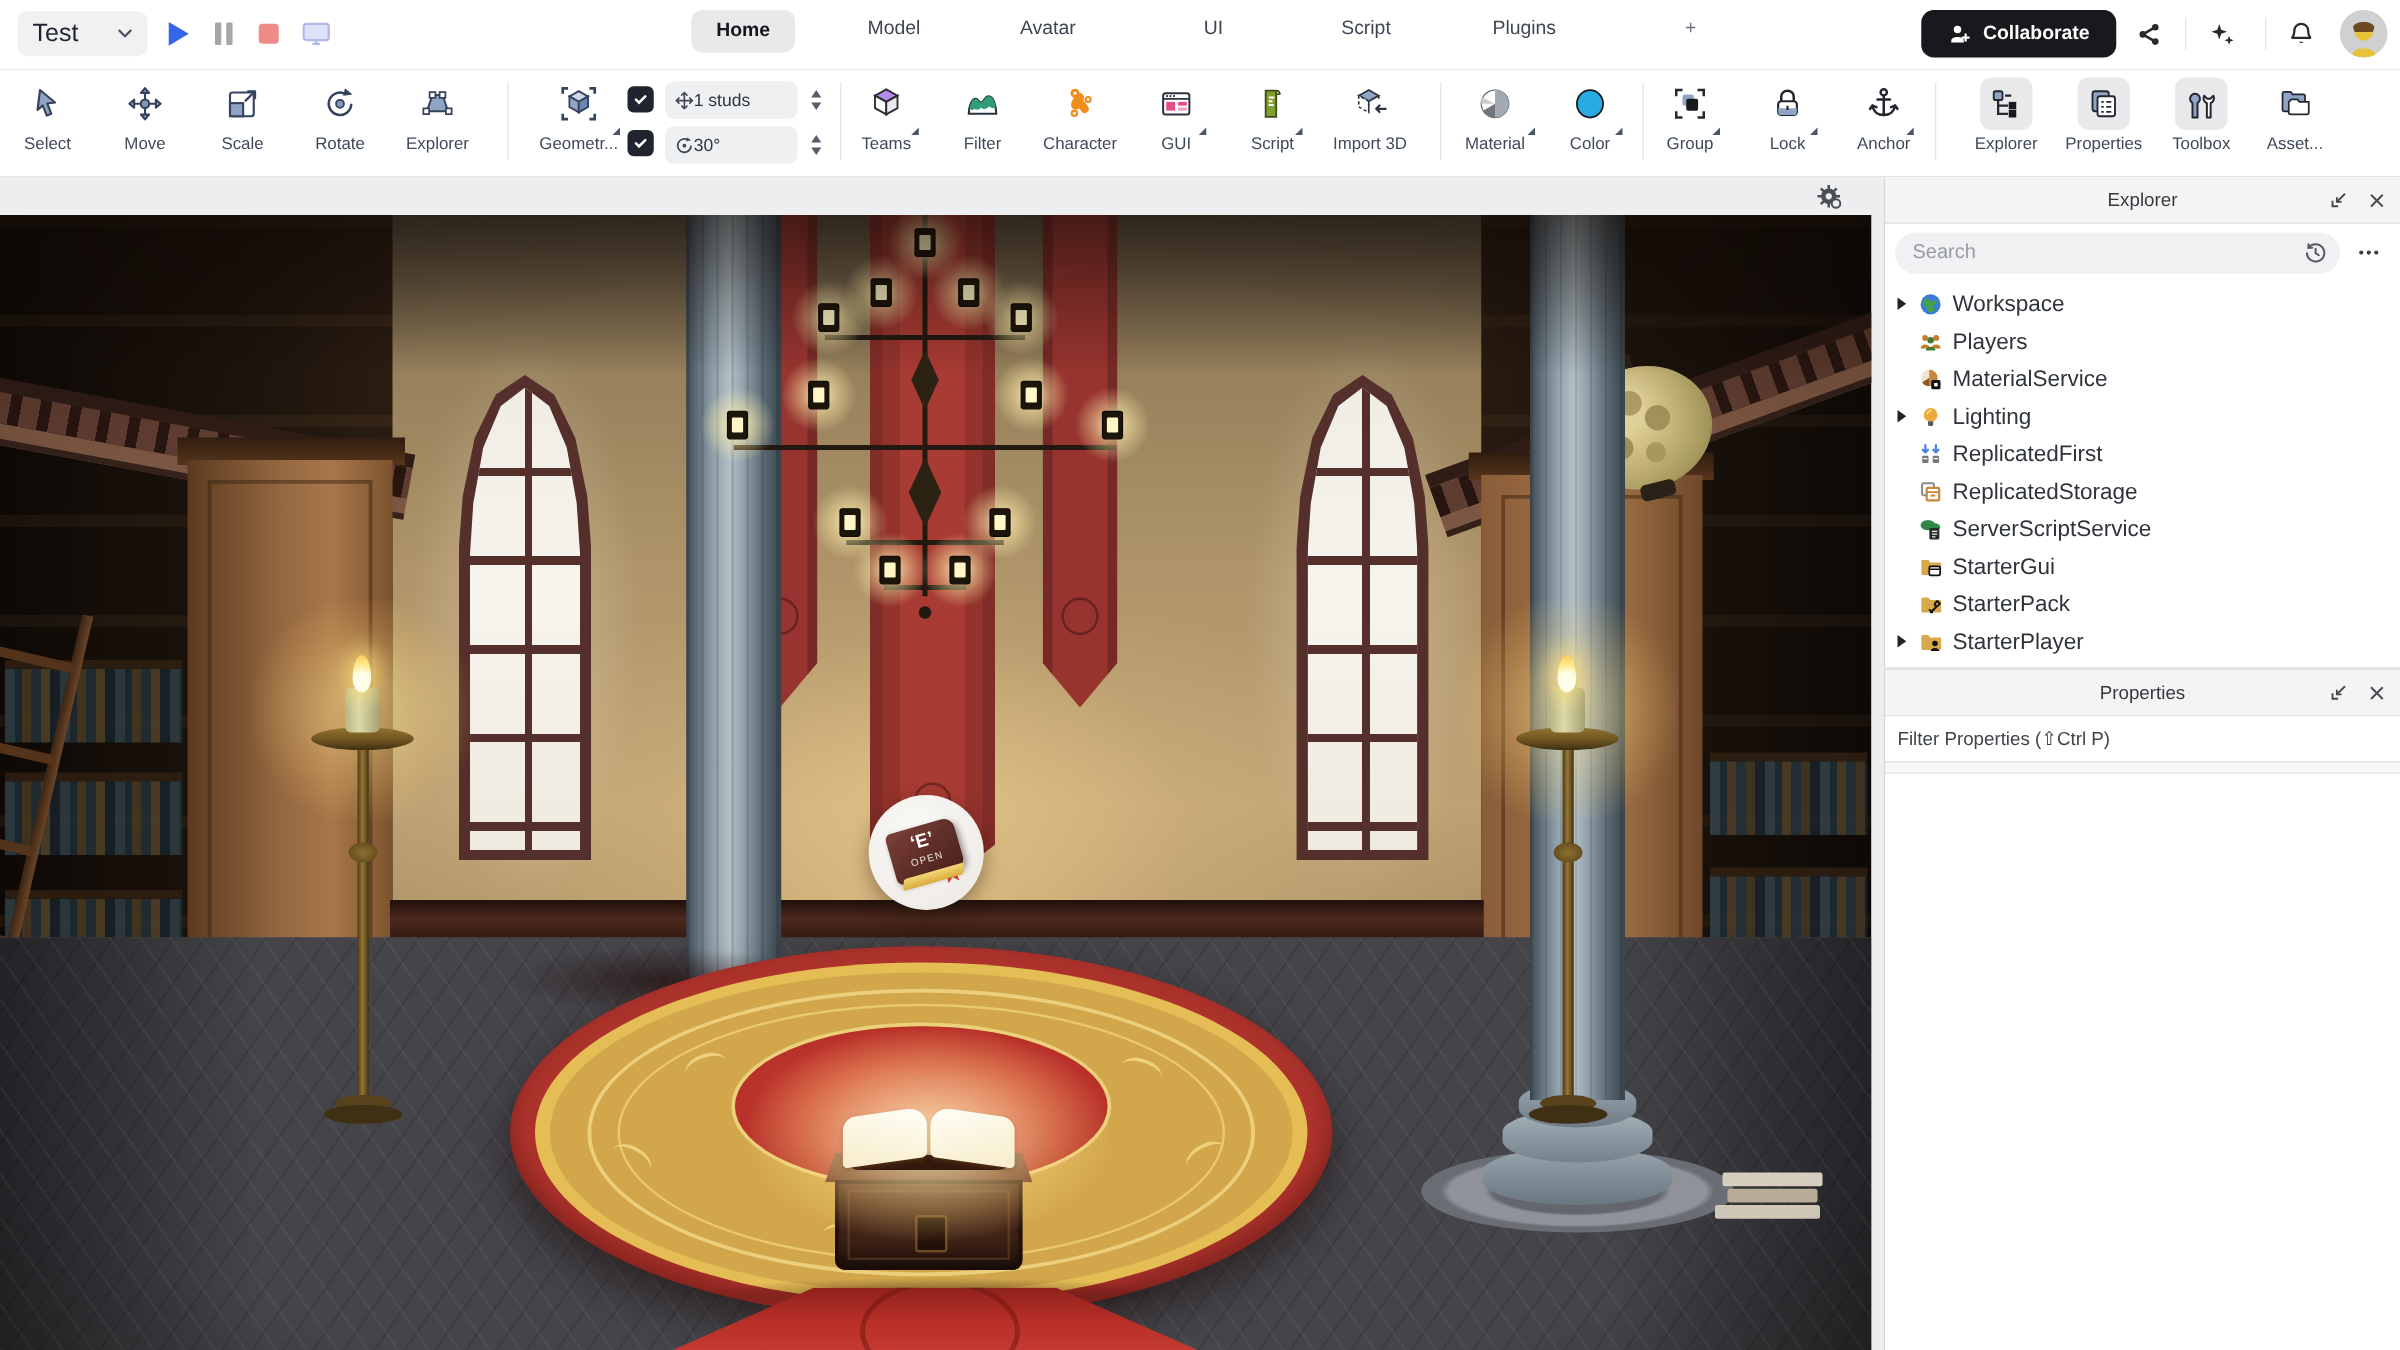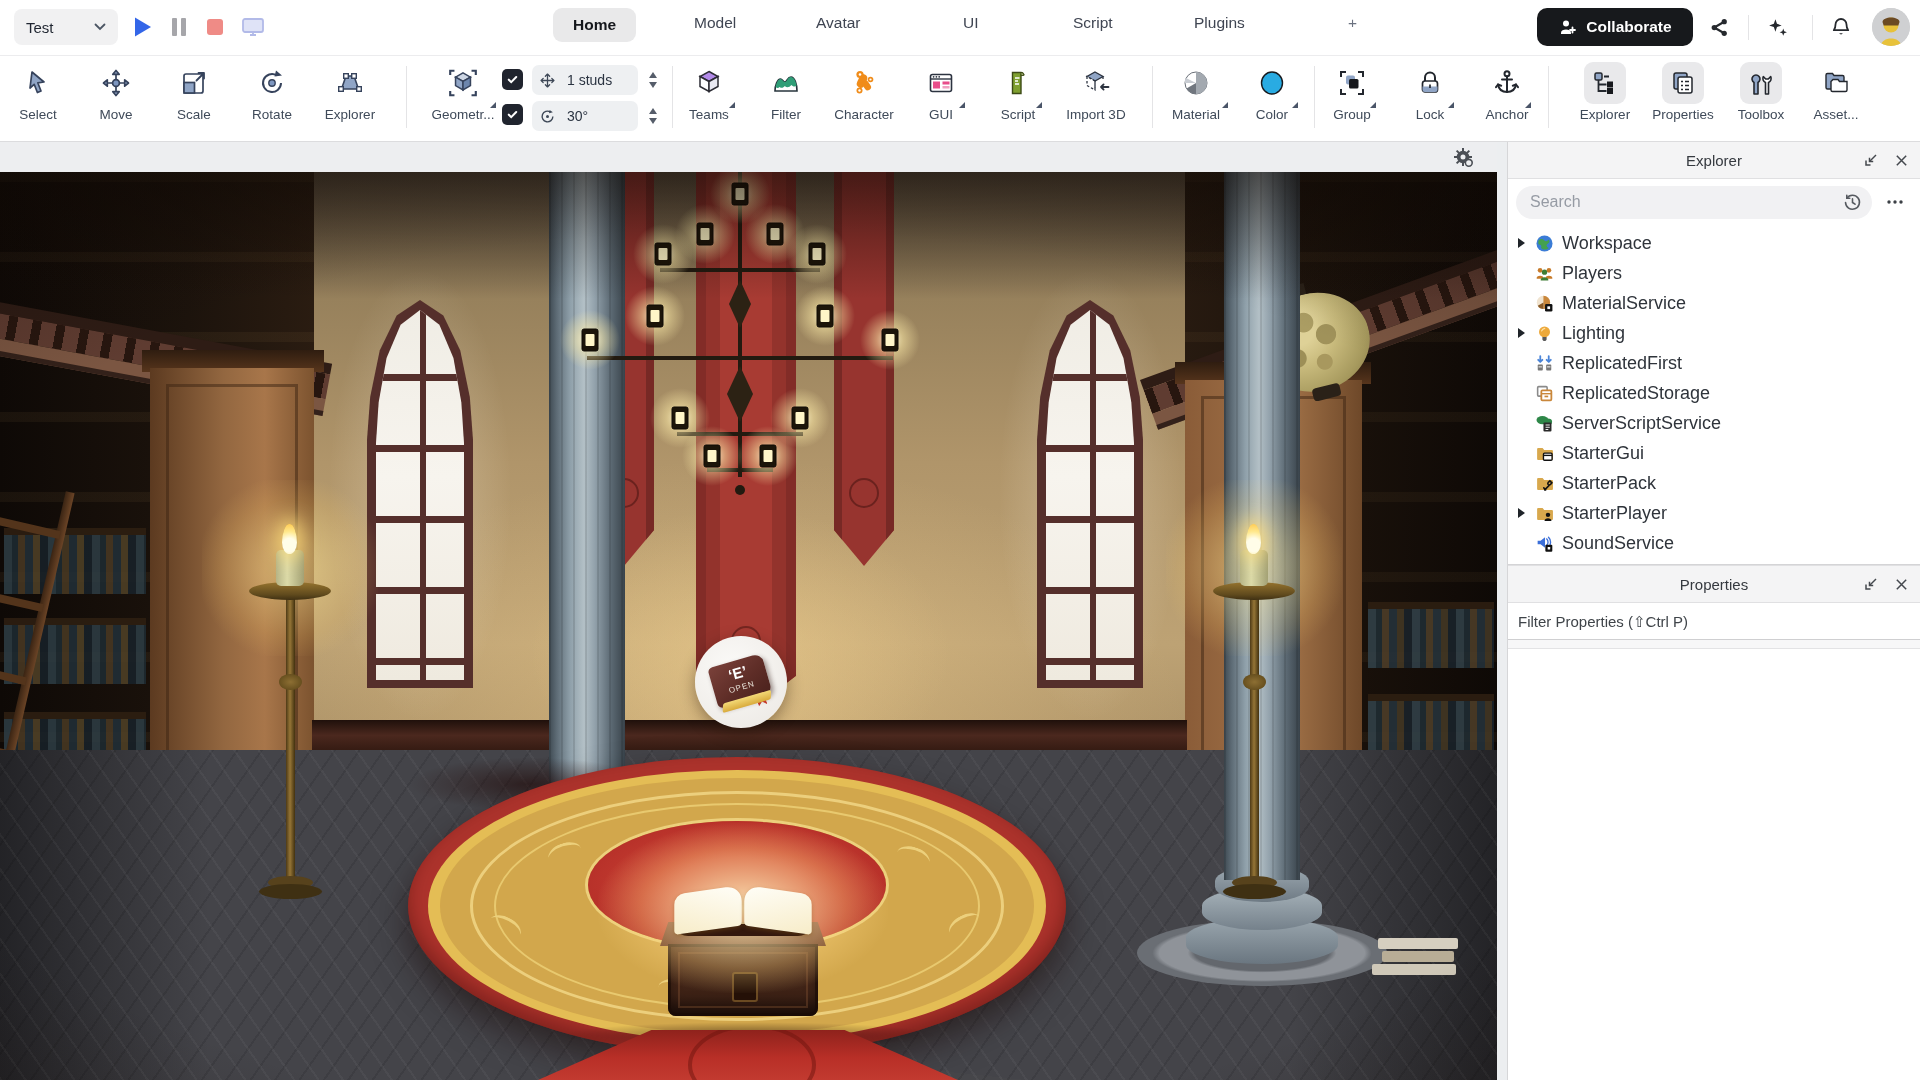--- a/index.html
+++ b/index.html
@@ -4,40 +4,40 @@
 <style>
   html,body{margin:0;padding:0;background:#ddd;}
   .app{position:relative;width:1920px;height:1080px;overflow:hidden;background:#fff;
        font-family:"Liberation Sans",sans-serif;color:#222;}
   .abs{position:absolute;}
 
   
   .topbar{position:absolute;left:0;top:0;width:1920px;height:55px;background:#fff;border-bottom:1px solid #ececee;}
   .playtest-btn{position:absolute;left:14px;top:9px;width:104px;height:36px;background:#f1f1f2;border-radius:8px;
     display:flex;align-items:center;justify-content:space-between;padding:0 12px;box-sizing:border-box;cursor:pointer;}
-  .playtest-btn span{font-size:15px;color:#1f2530;}
+  .playtest-btn span{font-size:20px;color:#1f2530;}
   .tb-ic{position:absolute;top:14px;width:26px;height:26px;display:flex;align-items:center;justify-content:center;}
   .tab{position:absolute;top:14px;font-size:15.5px;color:#3f4552;cursor:pointer;white-space:nowrap;}
   .tab.active{top:8px;background:#e9e9ea;border-radius:9px;padding:8px 20px;color:#15171c;font-weight:700;}
   .collab-btn{position:absolute;left:1537px;top:8px;width:156px;height:38px;background:#17191c;border-radius:10px;
     display:flex;align-items:center;justify-content:center;gap:8px;cursor:pointer;}
   .collab-btn span{color:#fff;font-size:15.5px;font-weight:700;}
   .tb-div{position:absolute;top:15px;width:1px;height:25px;background:#e4e4e6;}
   .avatar{position:absolute;left:1872px;top:8px;width:38px;height:38px;border-radius:50%;overflow:hidden;background:#cfd0d2;cursor:pointer;}
 
   
   .ribbon{position:absolute;left:0;top:56px;width:1920px;height:85px;background:#fff;border-bottom:1px solid #dcdcde;}
   .rbtn{position:absolute;top:4px;text-align:center;cursor:pointer;}
   .ric{height:46px;display:flex;align-items:center;justify-content:center;position:relative;}
   .rlb{font-size:13.5px;color:#3f4a59;margin-top:1px;white-space:nowrap;}
   .pbg{width:42px;height:42px;background:#e9e9eb;border-radius:9px;display:flex;align-items:center;justify-content:center;}
   .rdiv{position:absolute;top:10px;width:1px;height:62px;background:#e4e4e6;}
   .dd{position:absolute;right:6px;bottom:-2px;width:0;height:0;border-left:6px solid transparent;border-bottom:6px solid #4a5568;}
   .chk{position:absolute;width:21px;height:21px;background:#20242e;border-radius:5px;display:flex;align-items:center;justify-content:center;cursor:pointer;}
-  .snapfield{position:absolute;width:106px;height:30px;background:#eef0f2;border-radius:7px;display:flex;align-items:center;gap:12px;padding:0 8px;box-sizing:border-box;cursor:text;}
+  .snapfield{position:absolute;width:106px;height:30px;background:#eef0f2;border-radius:7px;display:flex;align-items:center;gap:0;padding:0 8px;box-sizing:border-box;cursor:text;}
   .snapfield span{font-size:14px;color:#2b3442;white-space:nowrap;}
   .stepper{position:absolute;width:18px;height:30px;display:flex;flex-direction:column;align-items:center;justify-content:center;gap:4px;}
   .stp-up{width:0;height:0;border-left:4.5px solid transparent;border-right:4.5px solid transparent;border-bottom:6.5px solid #565d6a;cursor:pointer;}
   .stp-dn{width:0;height:0;border-left:4.5px solid transparent;border-right:4.5px solid transparent;border-top:6.5px solid #565d6a;cursor:pointer;}
 
   
   .main{position:absolute;left:0;top:142px;width:1920px;height:938px;display:flex;background:#eceef0;}
   .vcol{width:1497px;height:938px;position:relative;}
   .vstrip{position:absolute;left:0;top:0;width:1497px;height:30px;background:#edeef0;}
   .gear{position:absolute;right:22px;top:3px;width:24px;height:24px;cursor:pointer;}
@@ -954,32 +954,20 @@
             </span>
           <span class="ticon">
               <svg width="19" height="19" viewBox="0 0 18 18">
                 <path d="M2 4.8a1 1 0 0 1 1-1h4.2L8.7 5.6H16a1 1 0 0 1 1 1v7.6a1 1 0 0 1-1 1H3a1 1 0 0 1-1-1z" fill="#d8a84d"></path>
                 <circle cx="12.3" cy="10.3" r="2.1" fill="#111"></circle>
                 <path d="M9 16c0-3.2 6.6-3.2 6.6 0z" fill="#111"></path>
               </svg>
             </span>
           <span class="tlabel">StarterPlayer</span>
         </div>
-        <div class="trow">
-          <span class="tarrow"></span>
-          <span class="ticon">
-              <svg width="19" height="19" viewBox="0 0 18 18">
-                <path d="M2.5 6.5h2.8L9.5 3v10L5.3 9.7H2.5z" fill="#3b6fd9"></path>
-                <path d="M11 4.6c1.8 1.6 1.8 4.6 0 6.2M12.8 3c2.6 2.4 2.6 7 0 9.4" stroke="#3b6fd9" stroke-width="1.3" fill="none" stroke-linecap="round"></path>
-                <rect x="9.8" y="10.2" width="6.6" height="6.6" rx="1" fill="#111"></rect>
-                <rect x="12" y="12.4" width="2.4" height="2.4" rx=".4" fill="#fff"></rect>
-              </svg>
-            </span>
-          <span class="tlabel">SoundService</span>
-        </div>
       </div>
 
       <div class="props-gap"></div>
       <div class="phead" style="border-top:1px solid #e0e0e2">
         <div class="ptitle">Properties</div>
         <div class="picons">
           <div class="pico">
             <svg width="16" height="16" viewBox="0 0 16 16" fill="none" stroke="#44484e" stroke-width="1.5">
                 <path d="M3 8.5V13h4.5"></path>
                 <path d="M13 3L6.5 9.5"></path>

